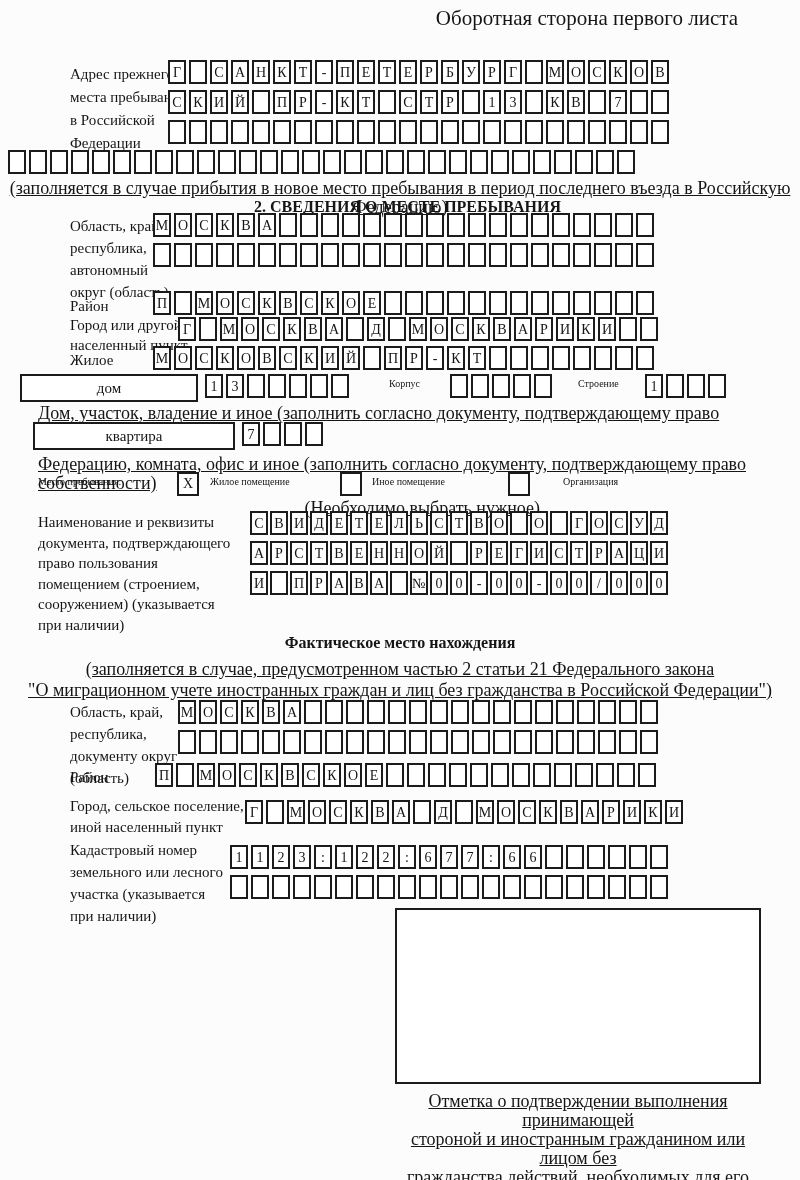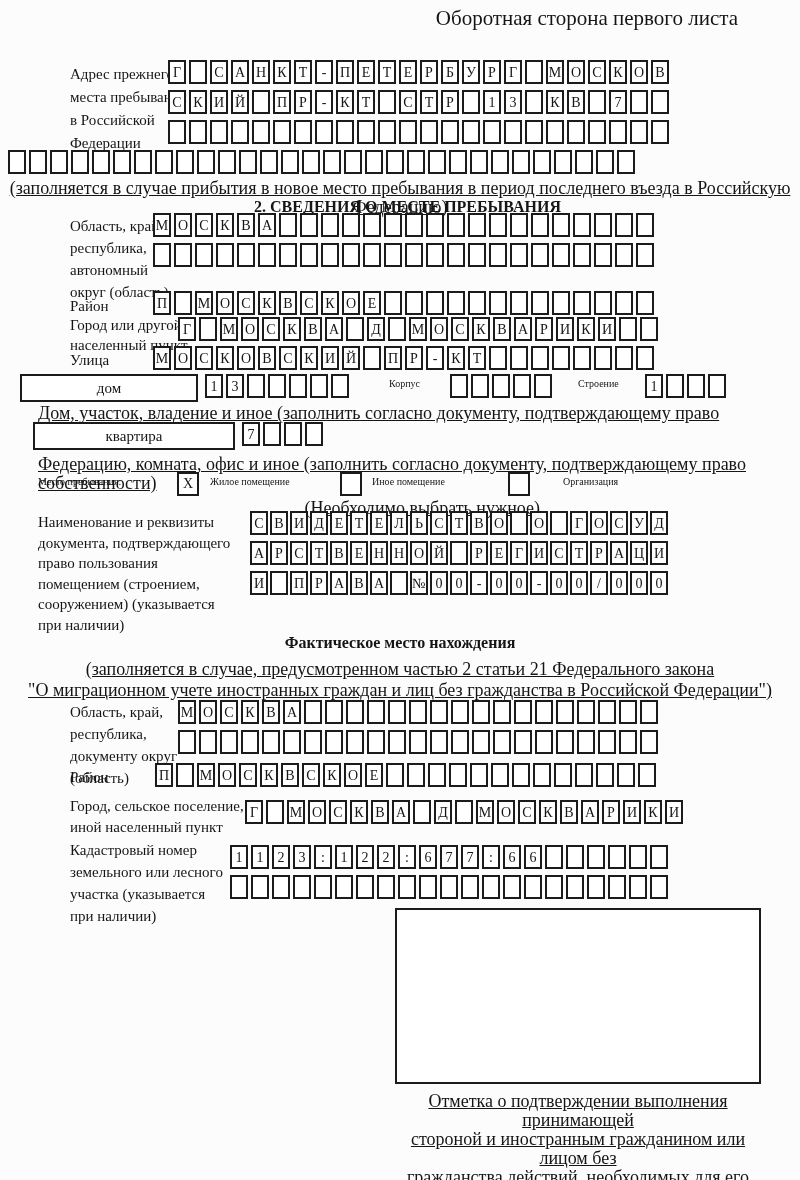--- a/index.html
+++ b/index.html
@@ -55,21 +55,21 @@
 <div class="cellrow" style="left:153px; top:213px;"><span class="cell">М</span><span class="cell">О</span><span class="cell">С</span><span class="cell">К</span><span class="cell">В</span><span class="cell">А</span><span class="cell"></span><span class="cell"></span><span class="cell"></span><span class="cell"></span><span class="cell"></span><span class="cell"></span><span class="cell"></span><span class="cell"></span><span class="cell"></span><span class="cell"></span><span class="cell"></span><span class="cell"></span><span class="cell"></span><span class="cell"></span><span class="cell"></span><span class="cell"></span><span class="cell"></span><span class="cell"></span></div>
 <div class="cellrow" style="left:153px; top:243px;"><span class="cell"></span><span class="cell"></span><span class="cell"></span><span class="cell"></span><span class="cell"></span><span class="cell"></span><span class="cell"></span><span class="cell"></span><span class="cell"></span><span class="cell"></span><span class="cell"></span><span class="cell"></span><span class="cell"></span><span class="cell"></span><span class="cell"></span><span class="cell"></span><span class="cell"></span><span class="cell"></span><span class="cell"></span><span class="cell"></span><span class="cell"></span><span class="cell"></span><span class="cell"></span><span class="cell"></span></div>
 
 <div class="abs lbl" style="left:70px; top:295px;">Район</div>
 <div class="cellrow" style="left:153px; top:291px;"><span class="cell">П</span><span class="cell"></span><span class="cell">М</span><span class="cell">О</span><span class="cell">С</span><span class="cell">К</span><span class="cell">В</span><span class="cell">С</span><span class="cell">К</span><span class="cell">О</span><span class="cell">Е</span><span class="cell"></span><span class="cell"></span><span class="cell"></span><span class="cell"></span><span class="cell"></span><span class="cell"></span><span class="cell"></span><span class="cell"></span><span class="cell"></span><span class="cell"></span><span class="cell"></span><span class="cell"></span><span class="cell"></span></div>
 
 <div class="abs lbl" style="left:70px; top:315px; line-height:20px;">Город или другой
 населенный пункт</div>
 <div class="cellrow" style="left:178px; top:317px;"><span class="cell">Г</span><span class="cell"></span><span class="cell">М</span><span class="cell">О</span><span class="cell">С</span><span class="cell">К</span><span class="cell">В</span><span class="cell">А</span><span class="cell"></span><span class="cell">Д</span><span class="cell"></span><span class="cell">М</span><span class="cell">О</span><span class="cell">С</span><span class="cell">К</span><span class="cell">В</span><span class="cell">А</span><span class="cell">Р</span><span class="cell">И</span><span class="cell">К</span><span class="cell">И</span><span class="cell"></span><span class="cell"></span></div>
 
-<div class="abs lbl" style="left:70px; top:349px;">Улица</div>
+<div class="abs lbl" style="left:70px; top:349px;">Жилое</div>
 <div class="cellrow" style="left:153px; top:346px;"><span class="cell">М</span><span class="cell">О</span><span class="cell">С</span><span class="cell">К</span><span class="cell">О</span><span class="cell">В</span><span class="cell">С</span><span class="cell">К</span><span class="cell">И</span><span class="cell">Й</span><span class="cell"></span><span class="cell">П</span><span class="cell">Р</span><span class="cell">-</span><span class="cell">К</span><span class="cell">Т</span><span class="cell"></span><span class="cell"></span><span class="cell"></span><span class="cell"></span><span class="cell"></span><span class="cell"></span><span class="cell"></span><span class="cell"></span></div>
 
 <div class="bigfield" style="left:20px; top:374px; width:178px;">дом</div>
 <div class="cellrow" style="left:205px; top:374px;"><span class="cell">1</span><span class="cell">3</span><span class="cell"></span><span class="cell"></span><span class="cell"></span><span class="cell"></span><span class="cell"></span></div>
 <div class="inlbl" style="left:389px; top:378px;">Корпус</div>
 <div class="cellrow" style="left:450px; top:374px;"><span class="cell"></span><span class="cell"></span><span class="cell"></span><span class="cell"></span><span class="cell"></span></div>
 <div class="inlbl" style="left:578px; top:378px;">Строение</div>
 <div class="cellrow" style="left:645px; top:374px;"><span class="cell">1</span><span class="cell"></span><span class="cell"></span><span class="cell"></span></div>
 <div class="abs cap" style="left:38px; top:404px;">Дом, участок, владение и иное (заполнить согласно документу, подтверждающему право собственности)</div>
 

